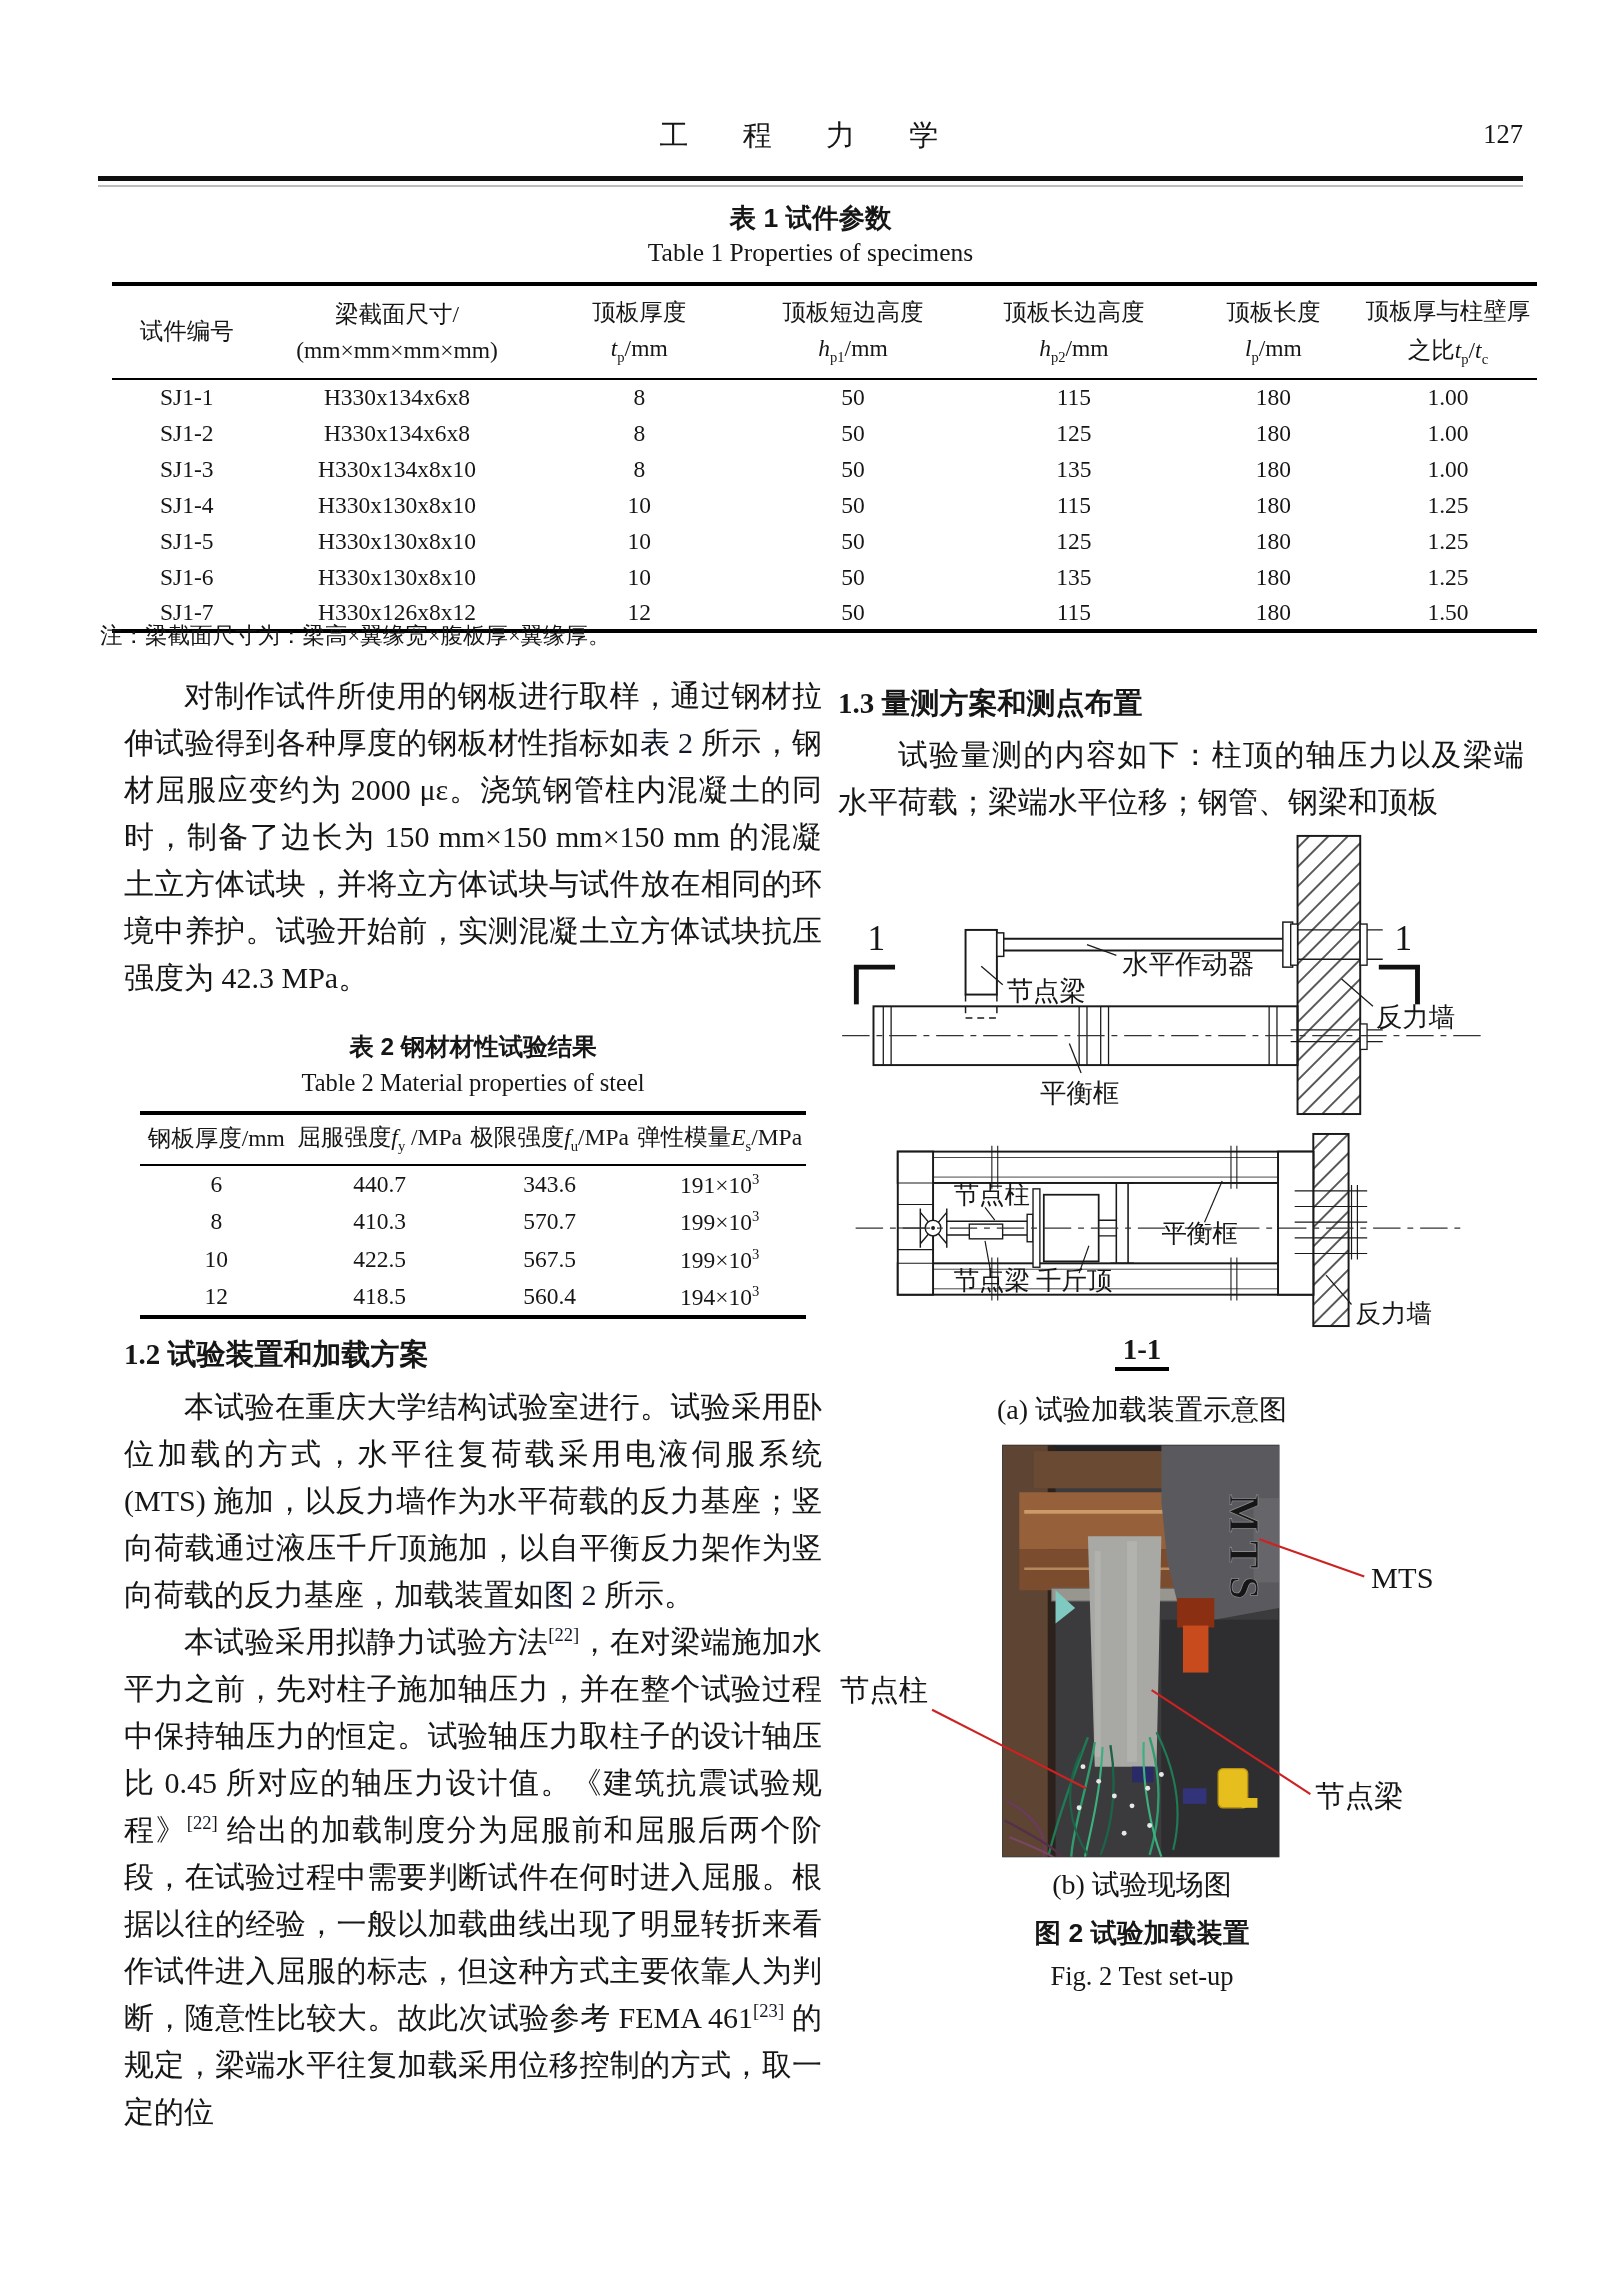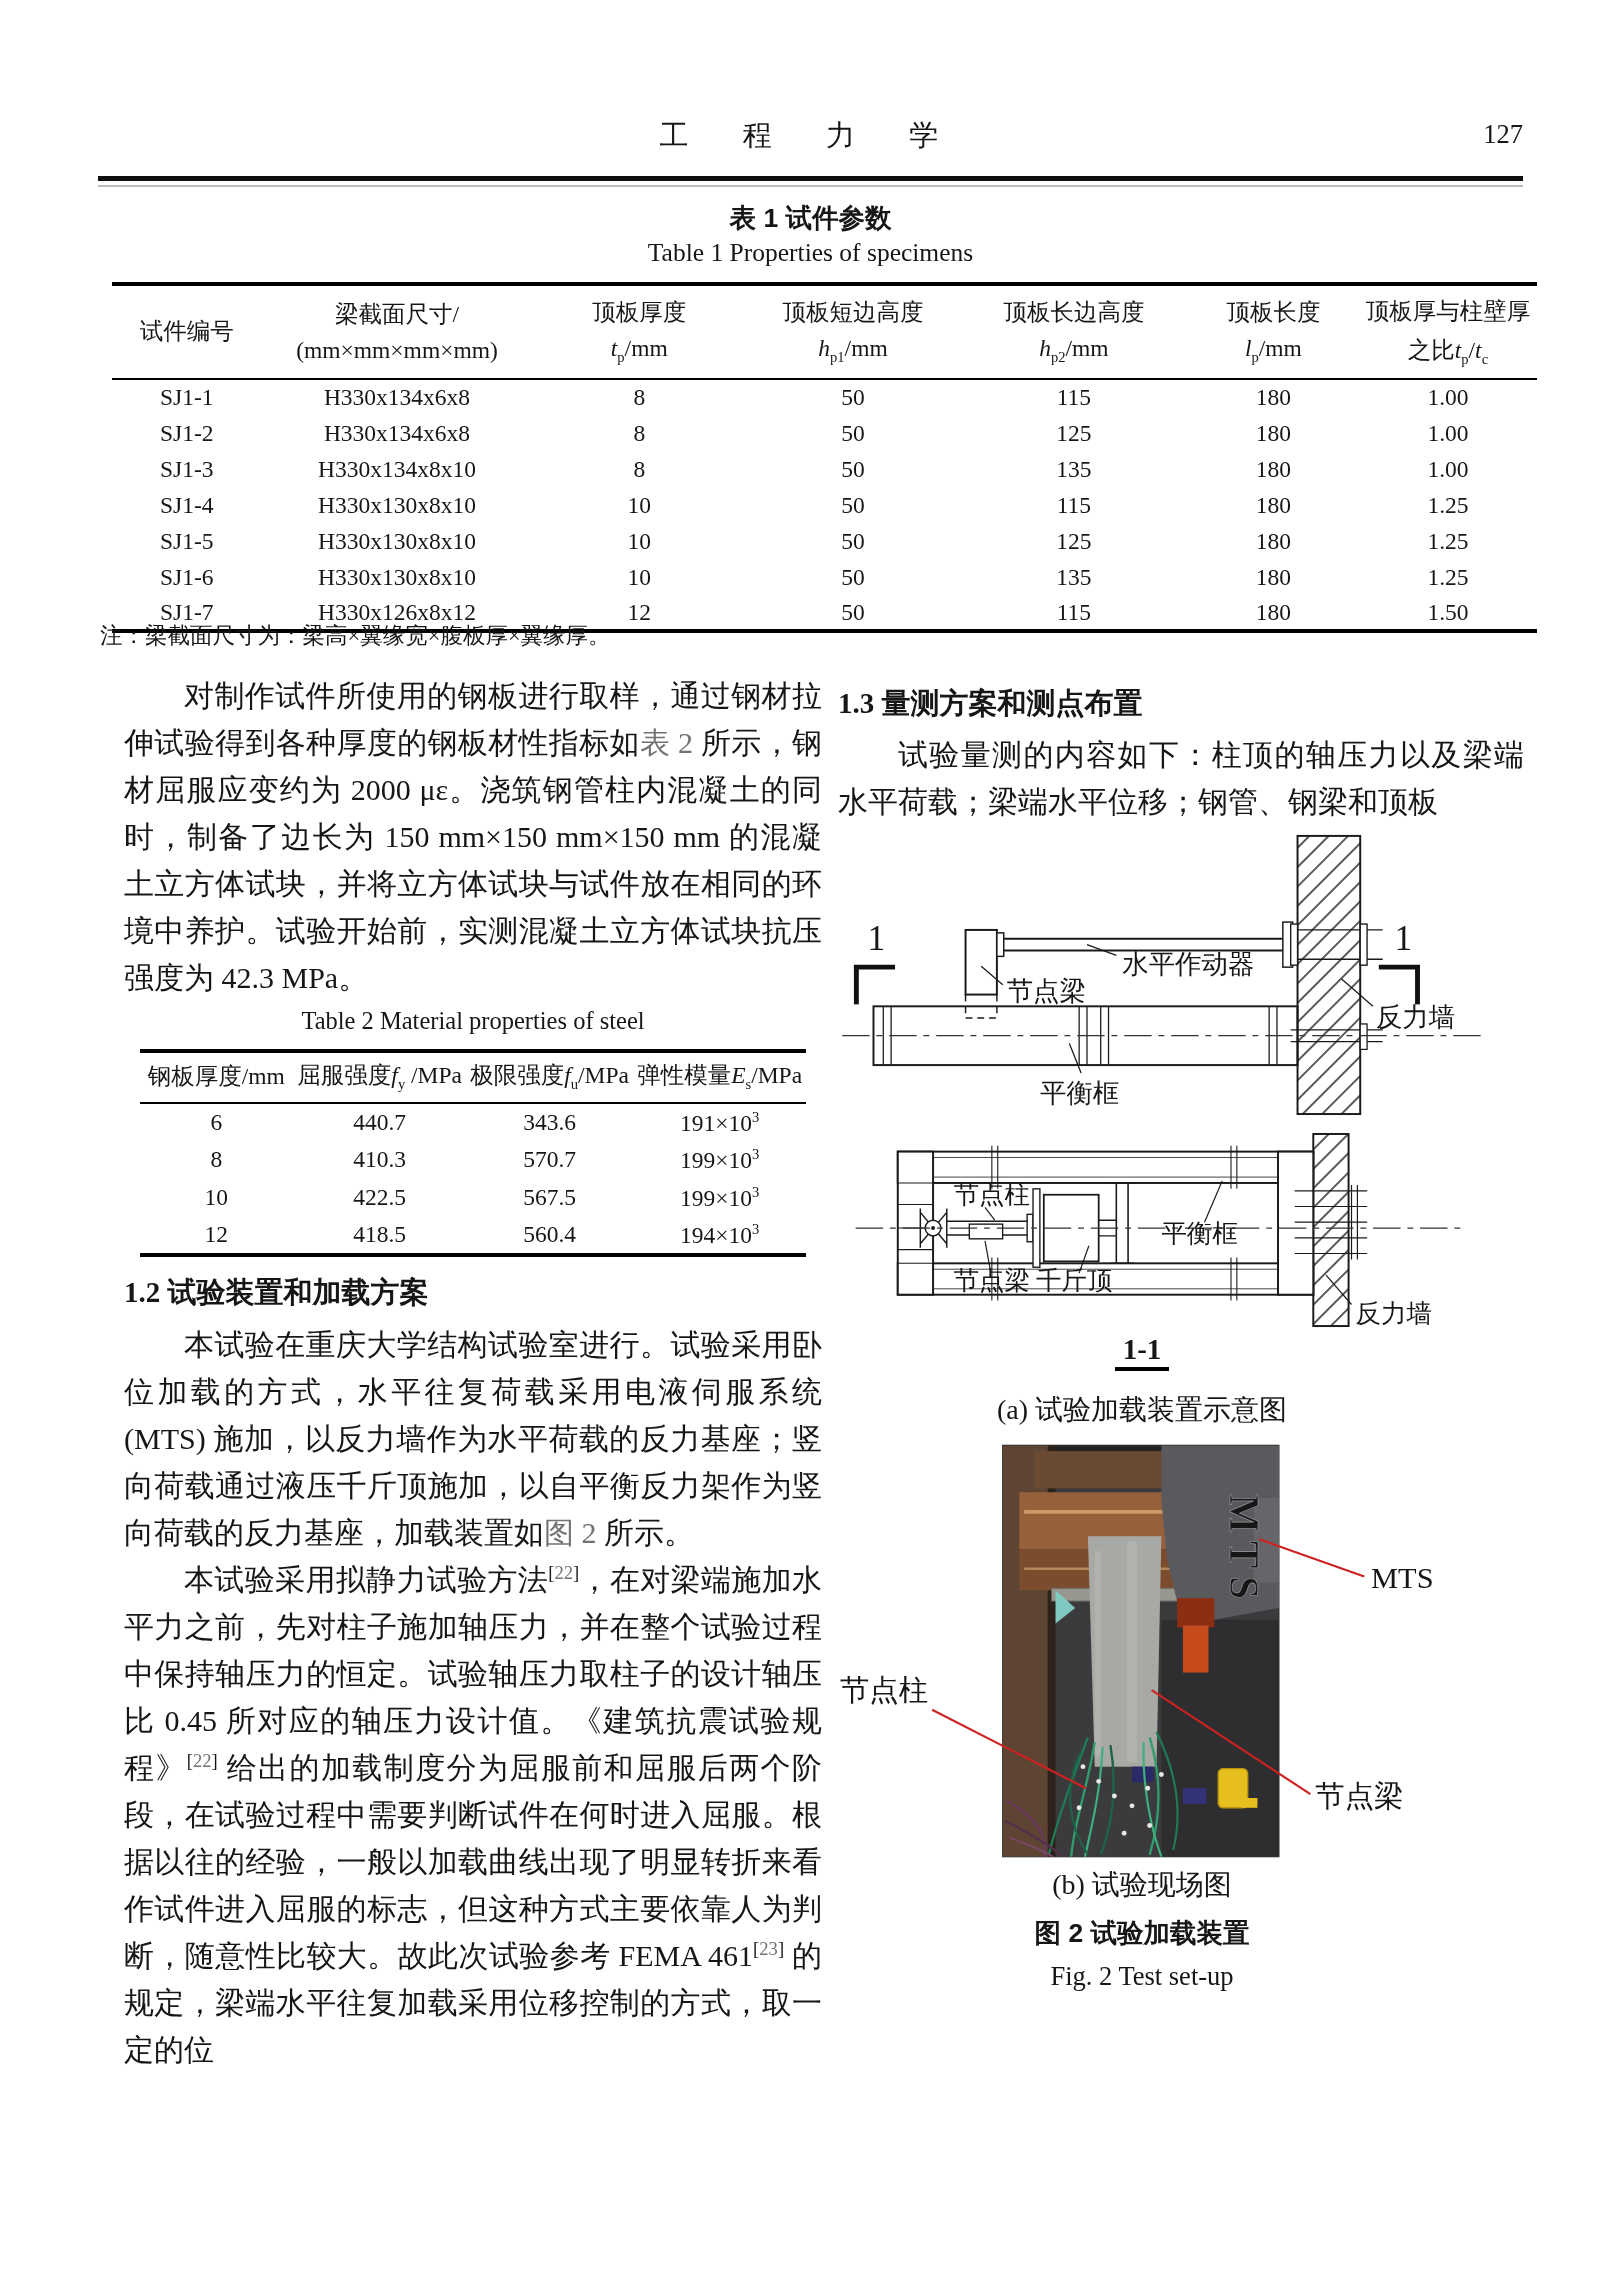--- a/index.html
+++ b/index.html
@@ -28,21 +28,21 @@
   table.ptable td { text-align:center; font-size:23.5px; height:36px; }
   i { font-style:italic; }
   sub { font-size:0.62em; } sup { font-size:0.62em; }
   #t1-note { top:620px; left:100px; font-size:22.5px; }
 
   
   #col-left  { top:672px; left:124px; width:698px; }
   #col-right { top:672px; left:838px; width:686px; }
   p.body { font-size:30px; line-height:47px; text-align:justify; }
   p.ind { text-indent:2em; }
-  .blue { color:#737373; }
+  .blue { color:#0f172a; }
   sup.ref { font-size:18.6px; vertical-align:super; line-height:0; }
   h3.sec { font-family:Liberation Serif, serif; font-weight:bold; font-size:29px; line-height:39px; }
   #sec12 { margin:15.7px 0 9.8px; }
   #sec13 { margin:11.8px 0 7.8px; }
 
   
   #t2-title-zh { margin-top:29px; font-size:24.5px; }
   #t2-title-en { margin-top:5.9px; font-size:24.5px; }
   #t2-wrap { margin:13.7px 15.7px 0; }
   #t2-wrap th { padding:6.9px 2px 8.8px; }
@@ -178,20 +178,21 @@
           <td>1.50</td>
         </tr>
       </tbody>
   </table>
 </div>
 <div class="abs" id="t1-note">注：梁截面尺寸为：梁高×翼缘宽×腹板厚×翼缘厚。</div>
 
 <div class="abs" id="col-left">
   <p class="body ind">对制作试件所使用的钢板进行取样，通过钢材拉伸试验得到各种厚度的钢板材性指标如<span class="blue">表 2</span> 所示，钢材屈服应变约为 2000 με。浇筑钢管柱内混凝土的同时，制备了边长为 150 mm×150 mm×150 mm 的混凝土立方体试块，并将立方体试块与试件放在相同的环境中养护。试验开始前，实测混凝土立方体试块抗压强度为 42.3 MPa。</p>
 
+  <div class="center hei" id="t2-title-zh">表 2  钢材材性试验结果</div>
   <div class="center" id="t2-title-en">Table 2    Material properties of steel</div>
   <div id="t2-wrap">
     <table class="ptable">
       <colgroup>
           <col style="width:23%">
           <col style="width:26%">
           <col style="width:25%">
           <col style="width:26%">
         </colgroup>
       <thead>

